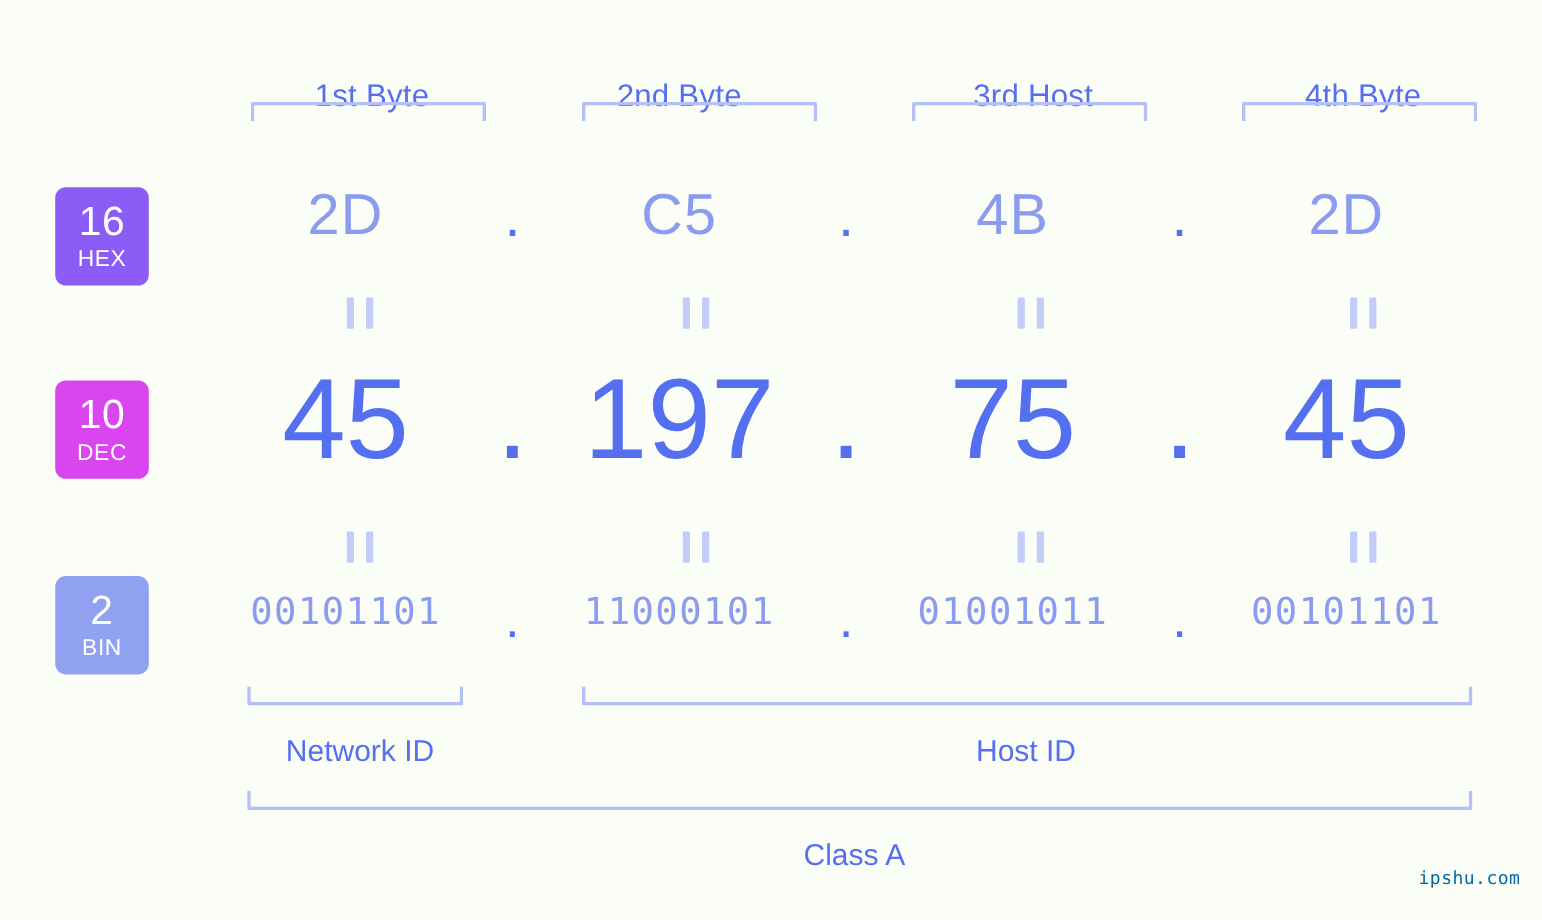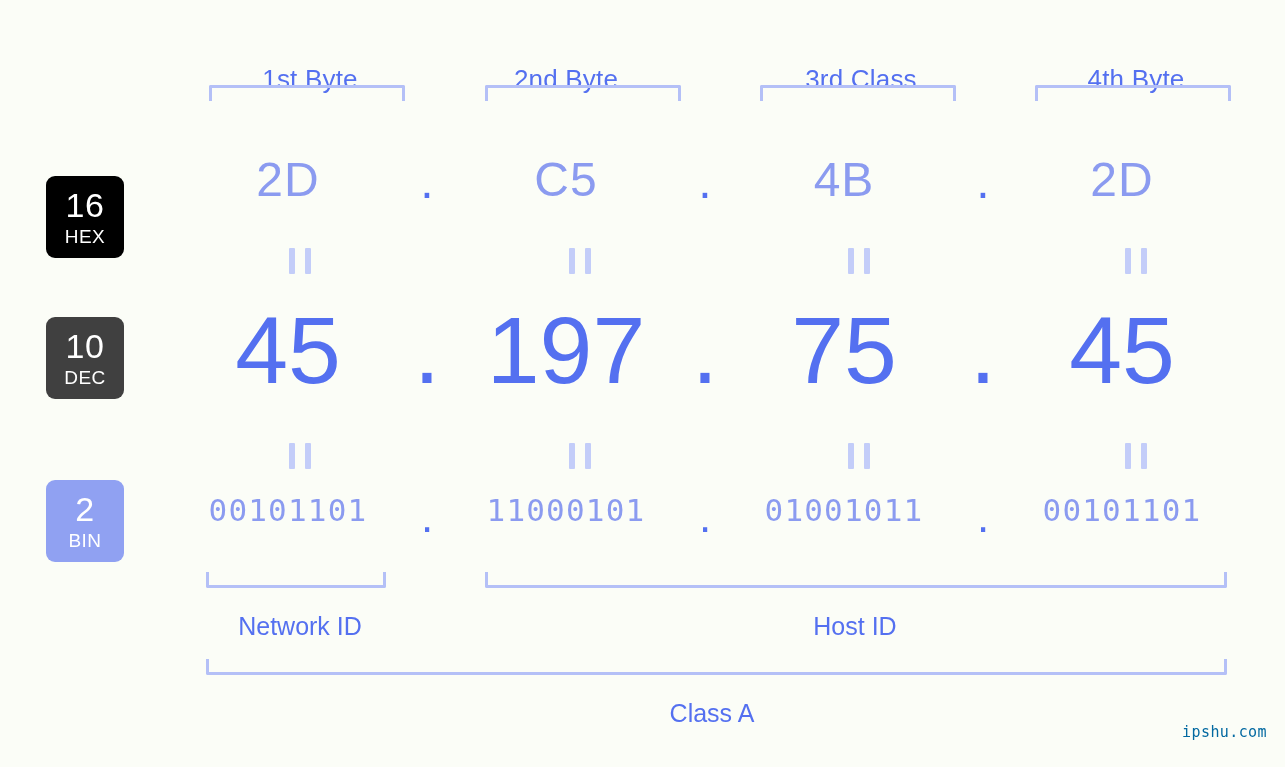--- a/index.html
+++ b/index.html
@@ -171,33 +171,33 @@
     letter-spacing: 0.4px;
   }
 </style>
 </head>
 <body>
 
 <div class="stage">
 
   <div class="byte-label" style="left:190px;">1st Byte</div>
   <div class="byte-label" style="left:446px;">2nd Byte</div>
-  <div class="byte-label" style="left:741px;">3rd Class</div>
+  <div class="byte-label" style="left:741px;">3rd Host</div>
   <div class="byte-label" style="left:1016px;">4th Byte</div>
 
   <div class="bracket bracket-down" style="left:209px;  top:85px; width:196px;"></div>
   <div class="bracket bracket-down" style="left:485px;  top:85px; width:196px;"></div>
   <div class="bracket bracket-down" style="left:760px;  top:85px; width:196px;"></div>
   <div class="bracket bracket-down" style="left:1035px; top:85px; width:196px;"></div>
 
-  <div class="badge" style="top:156px; background:#000000;margin-top:20px;">
+  <div class="badge" style="top:156px; background:#8b5cf6;">
     <span class="num">16</span>
     <span class="tag">HEX</span>
   </div>
-  <div class="badge" style="top:317px; background:#404040;">
+  <div class="badge" style="top:317px; background:#d946ef;">
     <span class="num">10</span>
     <span class="tag">DEC</span>
   </div>
   <div class="badge" style="top:480px; background:#90a1f2;">
     <span class="num">2</span>
     <span class="tag">BIN</span>
   </div>
 
   <div class="row row-hex">
     <span class="cell">2D</span>

